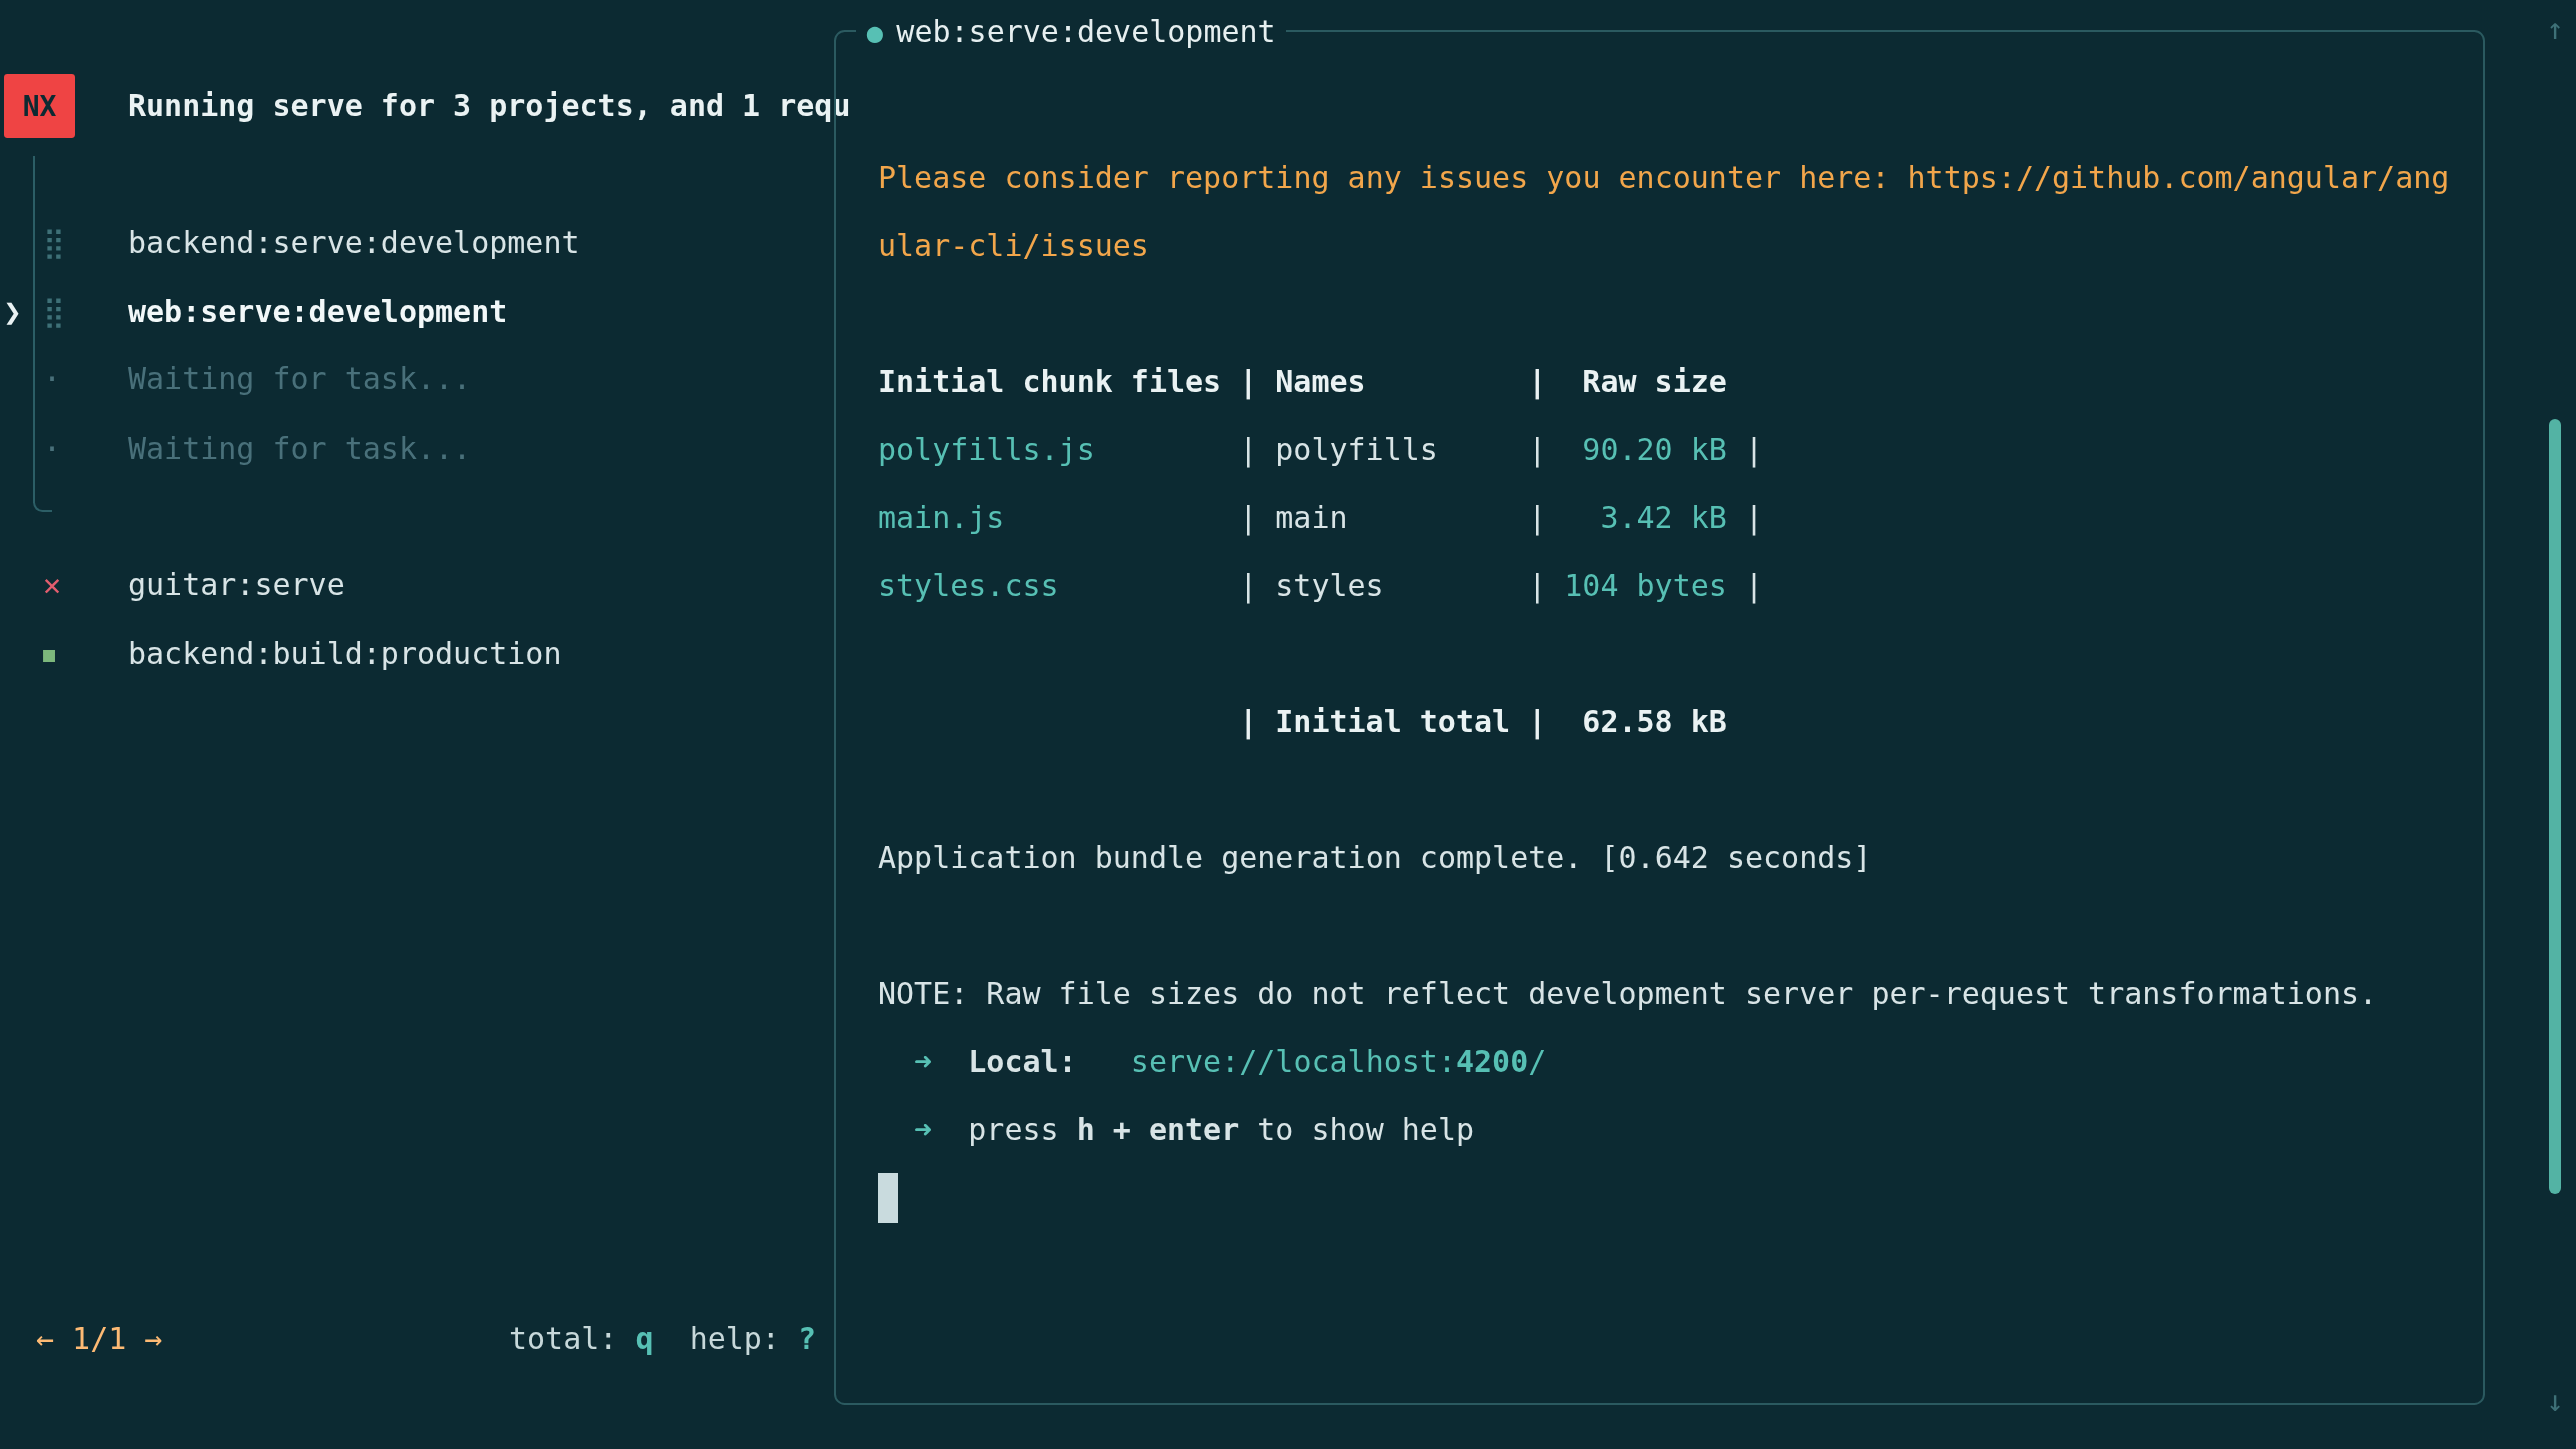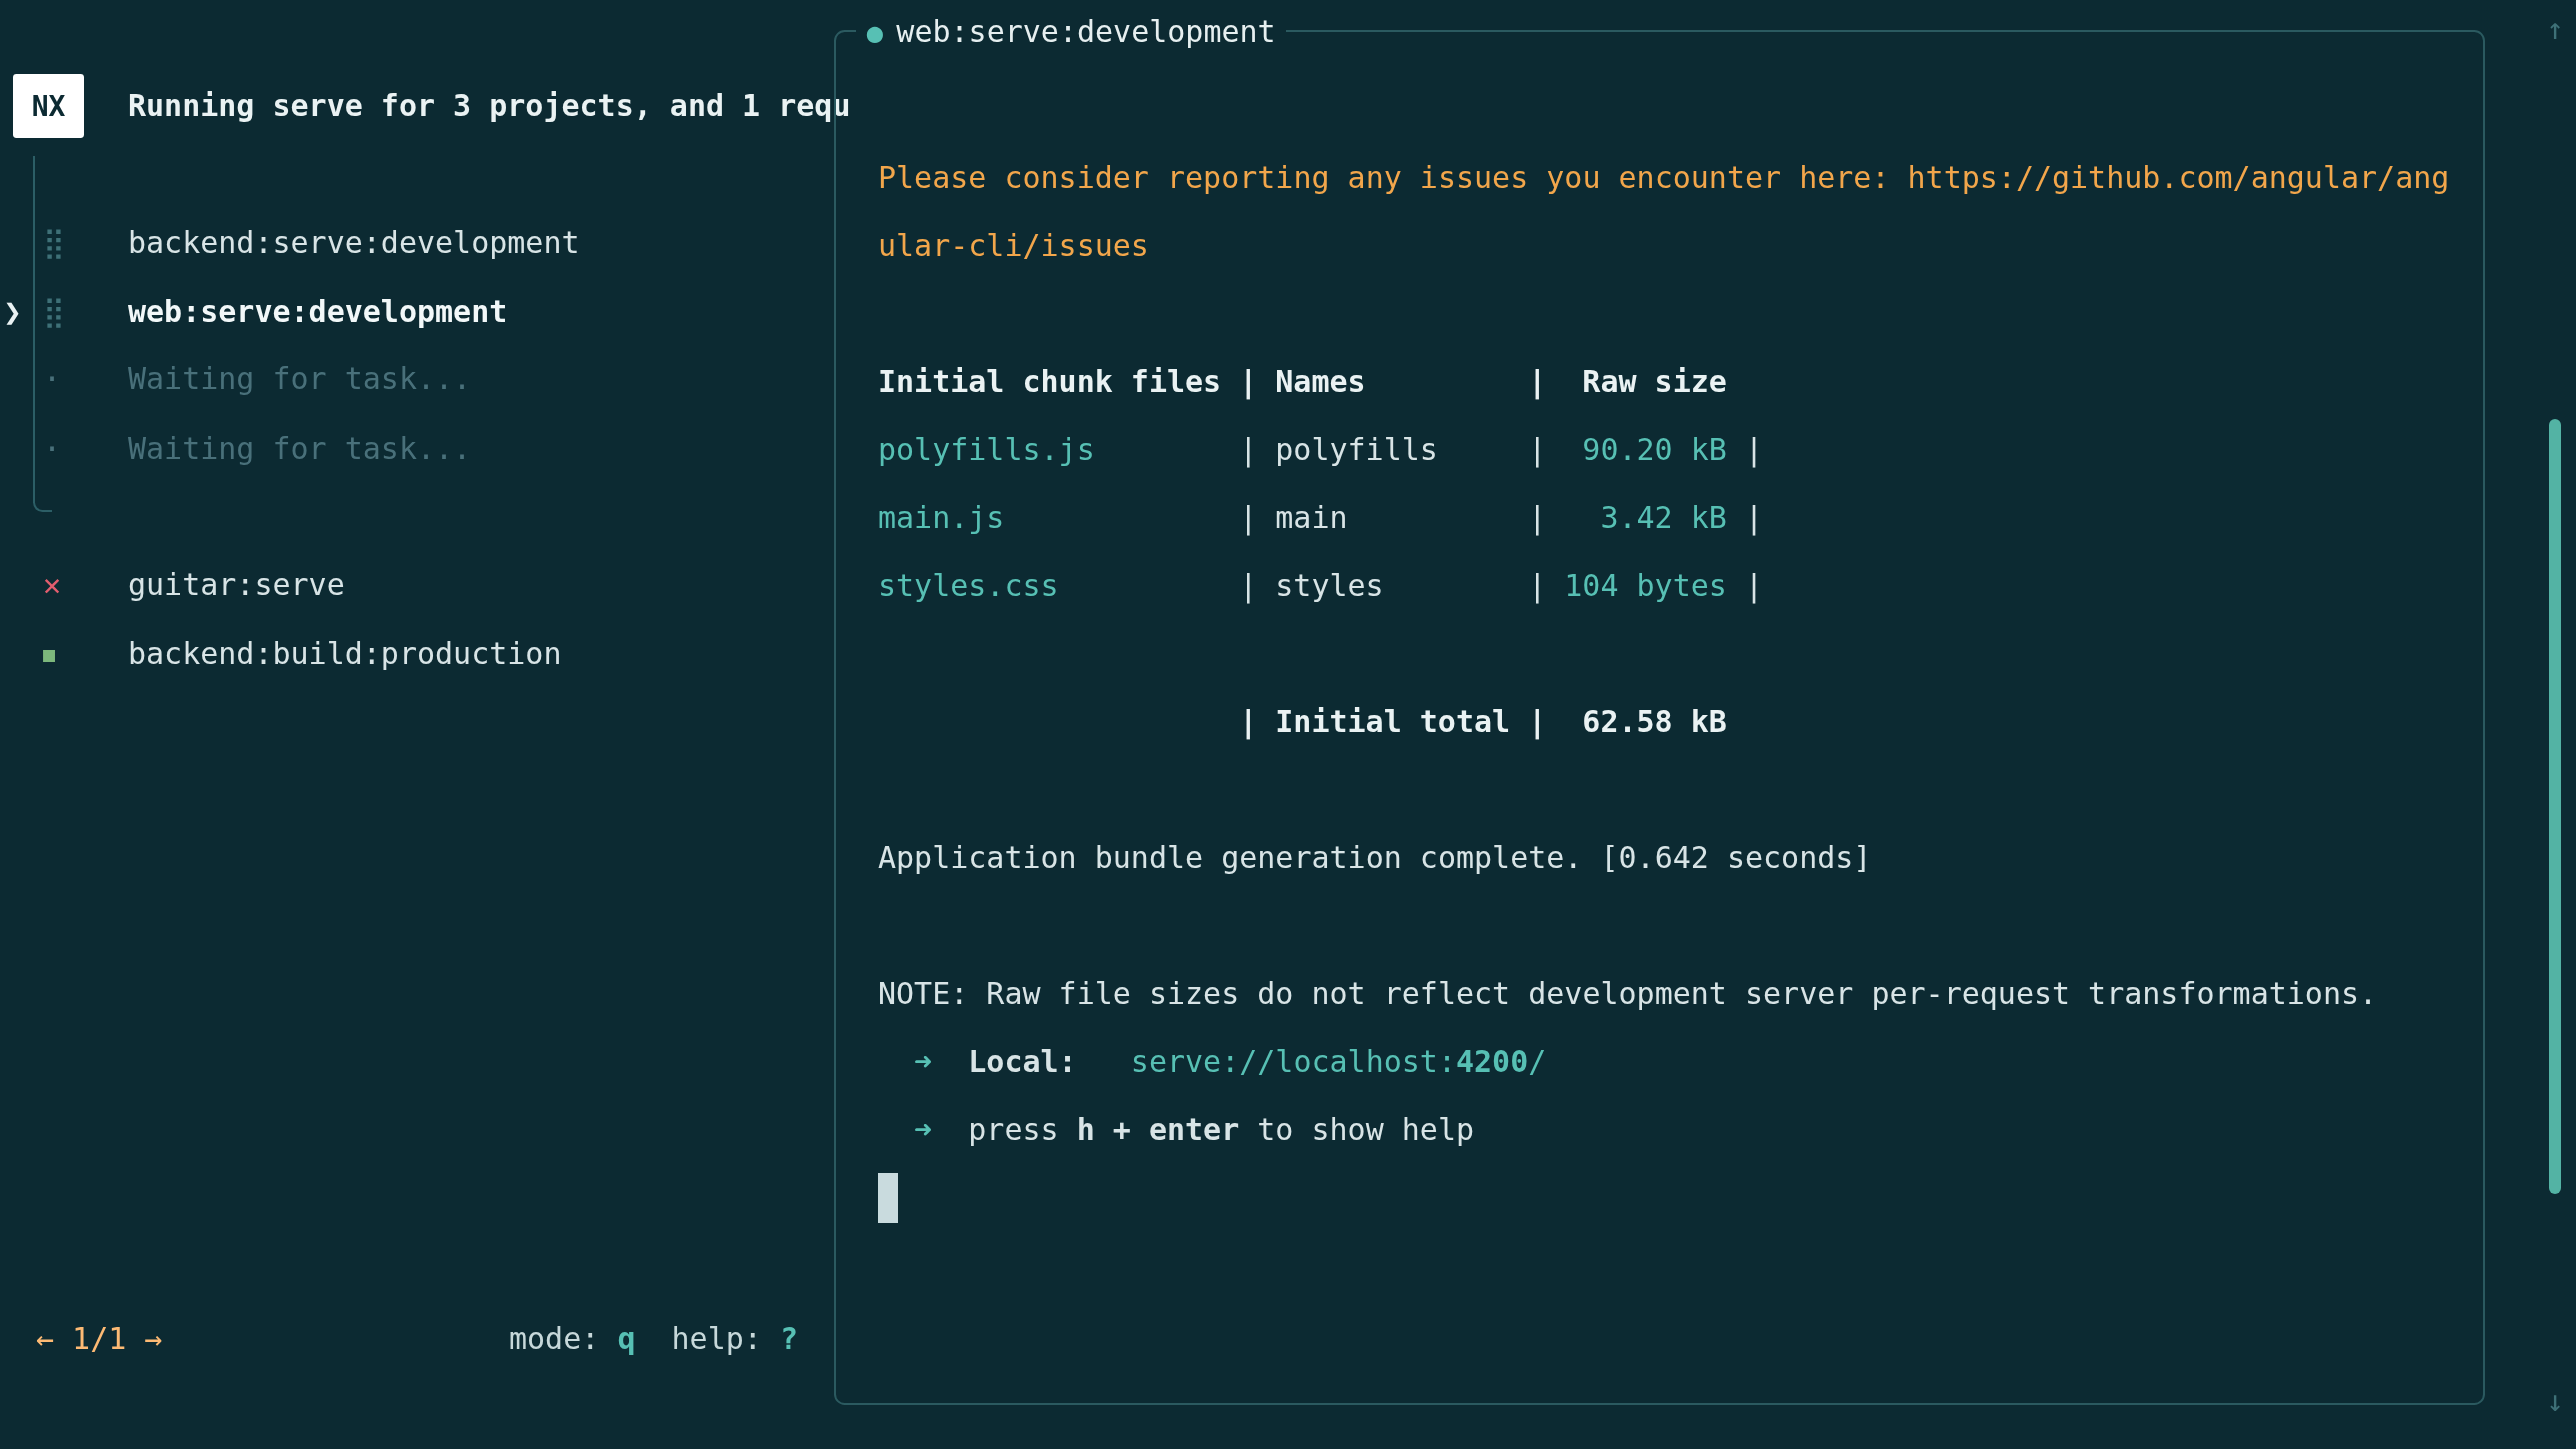--- a/index.html
+++ b/index.html
@@ -9,22 +9,22 @@
     font-family:"DejaVu Sans Mono", monospace;
     font-size:30px;
     color:#D8E4E6;
     overflow:hidden;
     position:relative;
   }
 
   
   #sidebar{position:absolute;left:0;top:0;width:866px;height:1449px;overflow:hidden;}
   .nx-badge{
-    position:absolute;left:13px;top:74px;width:71px;height:64px;
-    background:#ffffff;color:#0C2A32;font-weight:bold;font-size:28px;
+    position:absolute;left:4px;top:74px;width:71px;height:64px;
+    background:#ef4444;color:#0C2A32;font-weight:bold;font-size:28px;
     display:flex;align-items:center;justify-content:center;border-radius:3.4px;
   }
   .sidebar-title{position:absolute;left:128px;top:72px;height:68px;line-height:68px;
     font-weight:bold;white-space:pre;color:#EAF2F3;}
   .tree-guide{
     position:absolute;left:33px;top:156px;width:17.4px;height:354px;
     border-left:2px solid #2C5E66;border-bottom:2px solid #2C5E66;
     border-bottom-left-radius:9.4px;
   }
   .task{position:absolute;left:0;width:866px;height:68px;}
@@ -109,21 +109,21 @@
       <span class="t-label lbl-normal">guitar:serve</span>
     </div>
 
     <div class="task" style="top:620px">
       <span class="t-icon icon-square">■</span>
       <span class="t-label lbl-normal">backend:build:production</span>
     </div>
 
     <div id="pager">← 1/1 →</div>
 
-    <div id="keys"><span>mode: </span><span class="key">q</span><span>  </span><span>help: </span><span class="key">?</span></div>
+    <div id="keys"><span>total: </span><span class="key">q</span><span>  </span><span>help: </span><span class="key">?</span></div>
   </aside>
 
   <section id="panel">
     <div id="panel-title"><span class="dot">●</span><span>web:serve:development</span></div>
 
     <div id="panel-content">
 
       <div class="pline orange">Please consider reporting any issues you encounter here: https://github.com/angular/ang</div>
       <div class="pline orange">ular-cli/issues</div>
       <div class="pline"></div>

